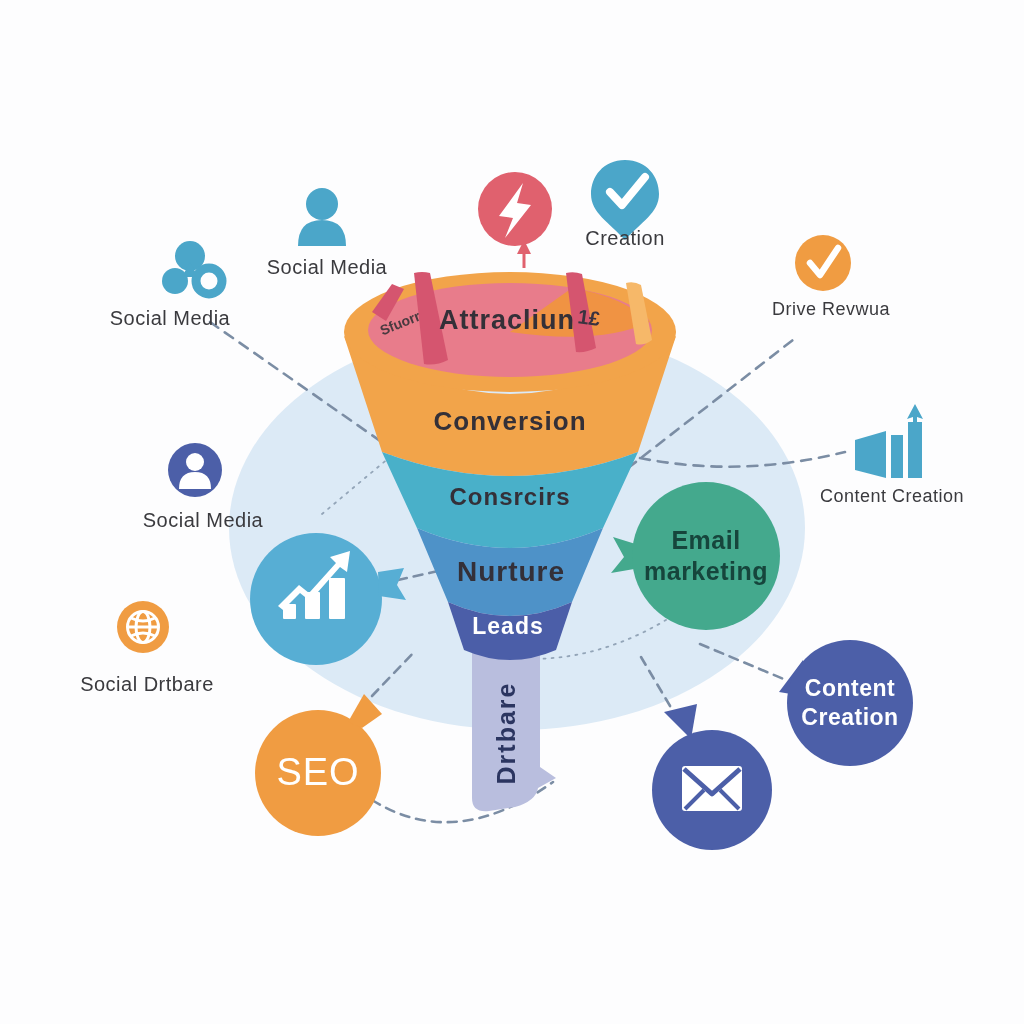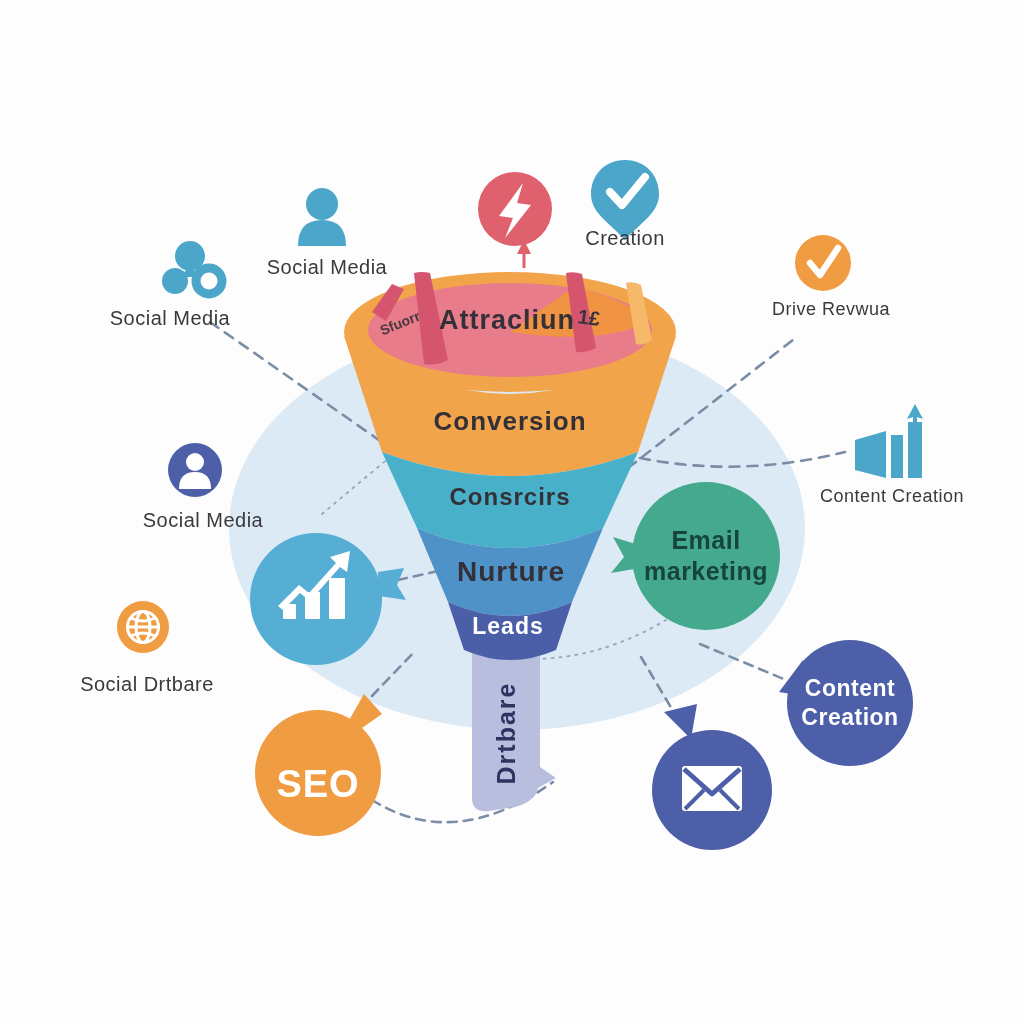--- a/index.html
+++ b/index.html
@@ -12,21 +12,21 @@
   .stage{position:absolute;transform:translate(-50%,-50%);white-space:nowrap;
          color:#343038;font-weight:600;letter-spacing:1px;}
   .white{color:#ffffff;}
   .two-line{text-align:center;line-height:1.25;}
   .scribble{position:absolute;transform:translate(-50%,-50%) rotate(-22deg);
             color:#4a3a40;font-size:14px;font-weight:600;}
   .glyph{position:absolute;transform:translate(-50%,-50%) rotate(8deg);
          color:#3a3340;font-size:20px;font-weight:700;}
   .tail-text{position:absolute;transform:translate(-50%,-50%) rotate(-90deg);
              color:#2b3560;font-size:25px;font-weight:600;letter-spacing:2px;}
-  .seo-text{font-size:38px;font-weight:700;letter-spacing:1px;margin-top:12px;}
+  .seo-text{font-size:38px;font-weight:400;letter-spacing:1px;}
   .green-text{color:#16453c;font-size:25px;font-weight:600;}
 </style>
 </head>
 <body>
 
 <div class="canvas">
 
 <svg width="1024" height="1024" viewBox="0 0 1024 1024">
 
   <ellipse cx="517" cy="528" rx="288" ry="202" fill="#dceaf6"></ellipse>

